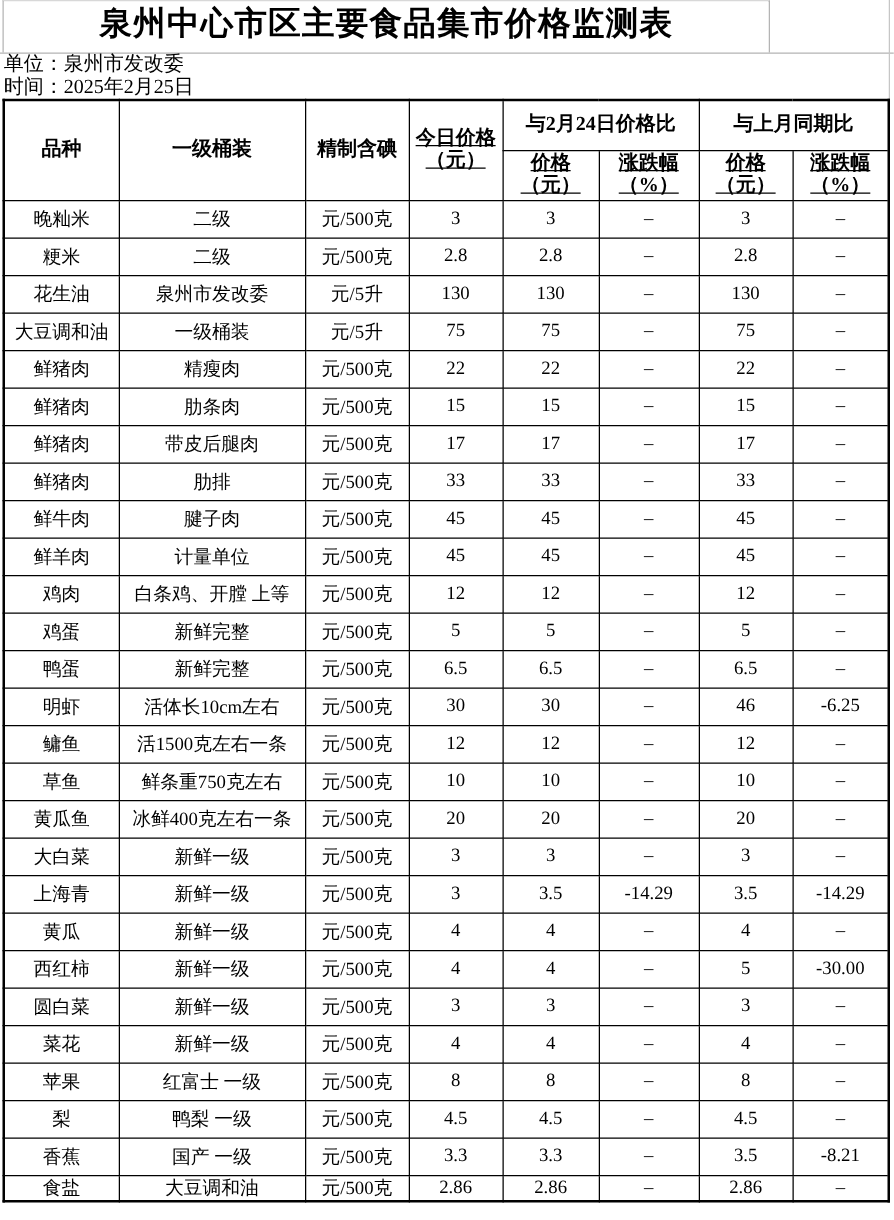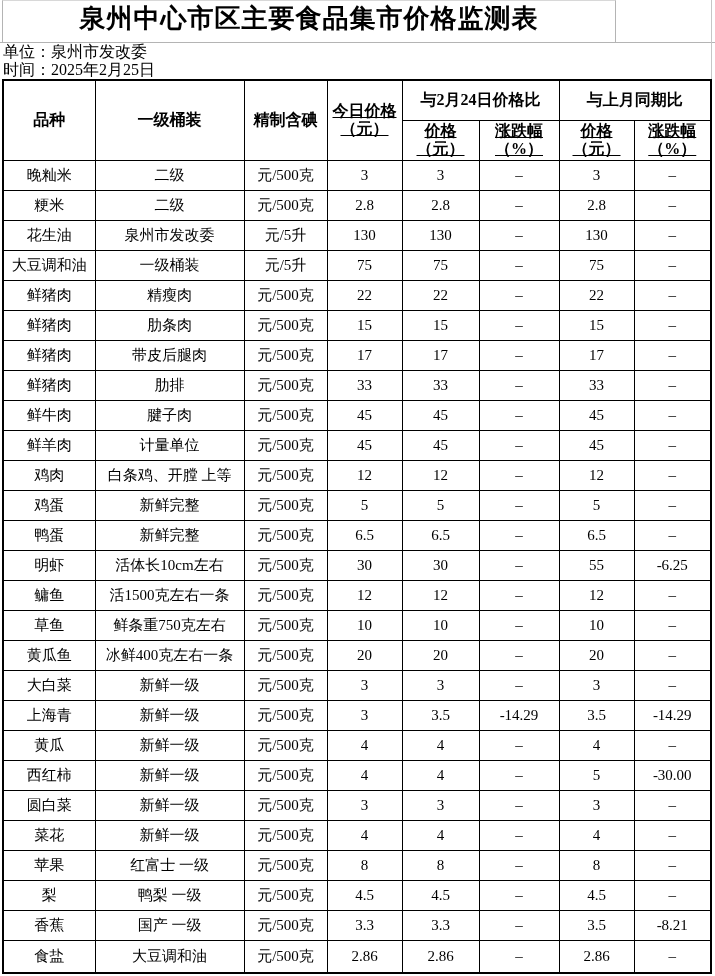--- a/index.html
+++ b/index.html
@@ -46,21 +46,21 @@
     padding:0; overflow:hidden; white-space:nowrap;
   }
   .price-table thead tr.group-row th { height:40px; }
   .price-table thead tr.sub-row th  { height:40px; }
   .price-table thead th {
     font-size:16px; font-weight:bold; line-height:18px;
   }
   .price-table tbody td {
     font-size:15px; font-weight:normal; height:30px;
   }
-  .price-table tbody tr:last-child td { height:33px; }
+  .price-table tbody tr:last-child td { height:20px; }
   .hdr-2line span { display:block; line-height:18px;text-decoration:underline; }
 </style>
 </head>
 <body>
 
 <div class="grid-hline"></div>
 <div class="grid-vline-right"></div>
 
 <div class="title-box">
   <h1>泉州中心市区主要食品集市价格监测表</h1>
@@ -244,21 +244,21 @@
     <td>6.5</td>
     <td>–</td>
   </tr>
       <tr>
     <td>明虾</td>
     <td>活体长10cm左右</td>
     <td>元/500克</td>
     <td>30</td>
     <td>30</td>
     <td>–</td>
-    <td>55</td>
+    <td>46</td>
     <td>-6.25</td>
   </tr>
       <tr>
     <td>鳙鱼</td>
     <td>活1500克左右一条</td>
     <td>元/500克</td>
     <td>12</td>
     <td>12</td>
     <td>–</td>
     <td>12</td>

